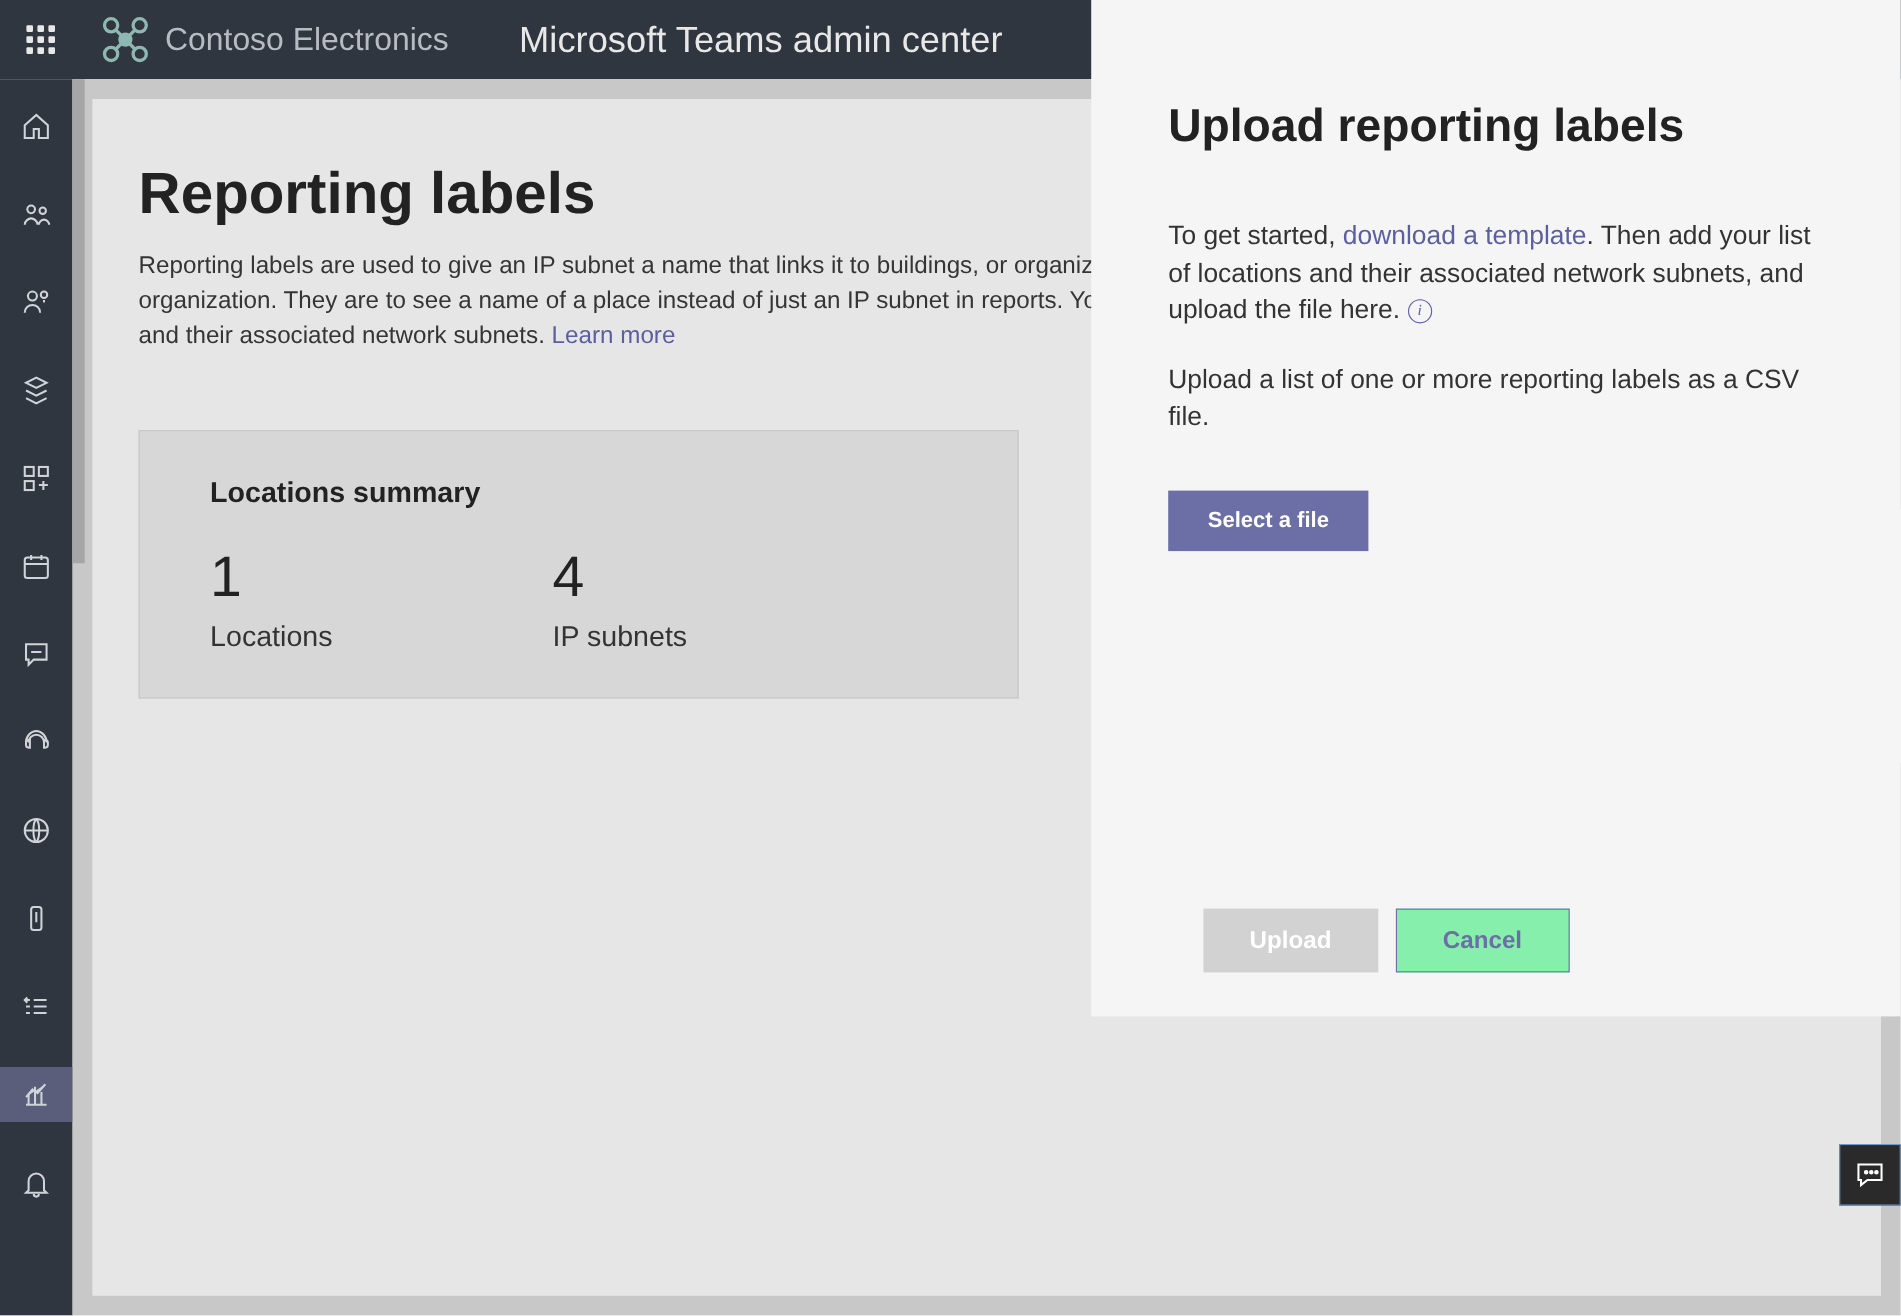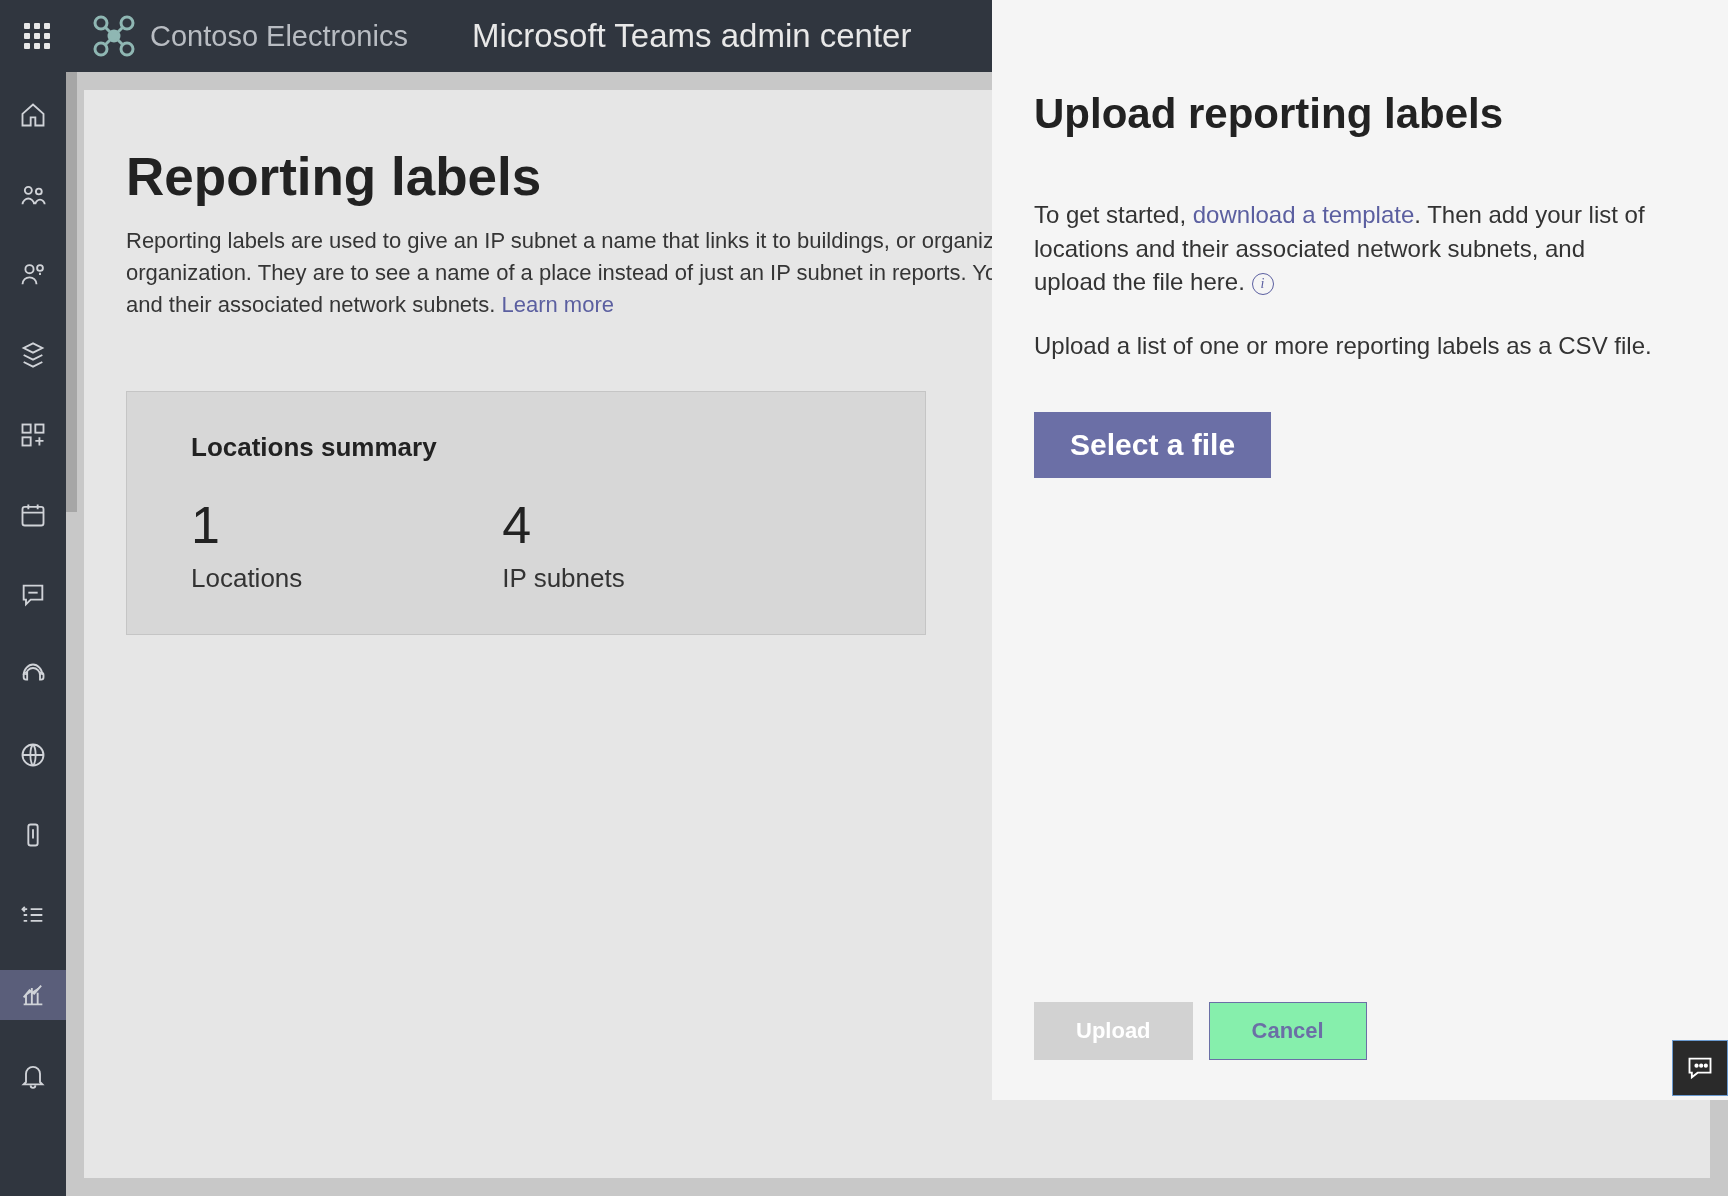--- a/index.html
+++ b/index.html
@@ -29,27 +29,27 @@
 .page-desc a{color:#5b5fa0;text-decoration:none;}
 .summary-card{margin-top:70px;background:#d7d7d7;border:1px solid #c5c5c5;width:800px;padding:40px 64px;}
 .summary-title{font-size:26px;font-weight:600;color:#222;margin-bottom:36px;}
 .summary-stats{display:flex;gap:200px;}
 .stat-num{font-size:52px;font-weight:400;color:#222;line-height:1;}
 .stat-label{font-size:26px;color:#333;margin-top:12px;}
 
 
 
 
-.panel{position:absolute;top:0;right:0;width:736px;height:1100px;background:#f5f5f5;z-index:3;padding:90px 70px 40px 42px;display:flex;flex-direction:column;}
+.panel{position:absolute;top:0;right:0;width:736px;height:924px;background:#f5f5f5;z-index:3;padding:90px 70px 40px 70px;display:flex;flex-direction:column;}
 .panel-title{font-size:42px;font-weight:700;color:#222;margin-bottom:60px;}
 .panel-text{font-size:24px;color:#333;line-height:1.4;margin-bottom:30px;}
 .panel-text a{color:#5b5fa0;text-decoration:none;}
 .info-icon{display:inline-flex;vertical-align:middle;width:22px;height:22px;border:1.6px solid #5b5fa0;border-radius:50%;align-items:center;justify-content:center;color:#5b5fa0;font-size:14px;font-style:italic;font-family:serif;}
-.select-btn{background:#6b6fa6;color:#fff;border:none;font-size:30px;font-weight:600;padding:16px 36px;cursor:pointer;margin-top:20px;align-self:flex-start;}
-.panel-footer{margin-top:auto;display:flex;gap:16px;}
+.select-btn{background:#6b6fa6;color:#fff;border:none;font-size:20px;font-weight:600;padding:16px 36px;cursor:pointer;margin-top:20px;align-self:flex-start;}
+.panel-footer{margin-top:auto;display:flex;gap:16px;margin-left:32px;}
 .btn-upload{background:#d2d2d2;color:#fff;border:none;font-size:22px;font-weight:600;padding:16px 42px;cursor:not-allowed;}
 .btn-cancel{background:#86efac;border:1.6px solid #6b6fa6;color:#6b6fa6;font-size:22px;font-weight:600;padding:15px 42px;cursor:pointer;}
 
 
 .feedback{position:absolute;right:0;bottom:100px;width:56px;height:56px;background:#2a2a2a;border:1.6px solid #6b9bd1;display:flex;align-items:center;justify-content:center;z-index:4;cursor:pointer;}
 .feedback svg{width:28px;height:28px;stroke:#fff;fill:none;stroke-width:1.6;}
 
 
 .scroll-hint{position:absolute;top:72px;left:66px;width:11px;height:440px;background:#a6a6a6;z-index:2;}
 </style>

